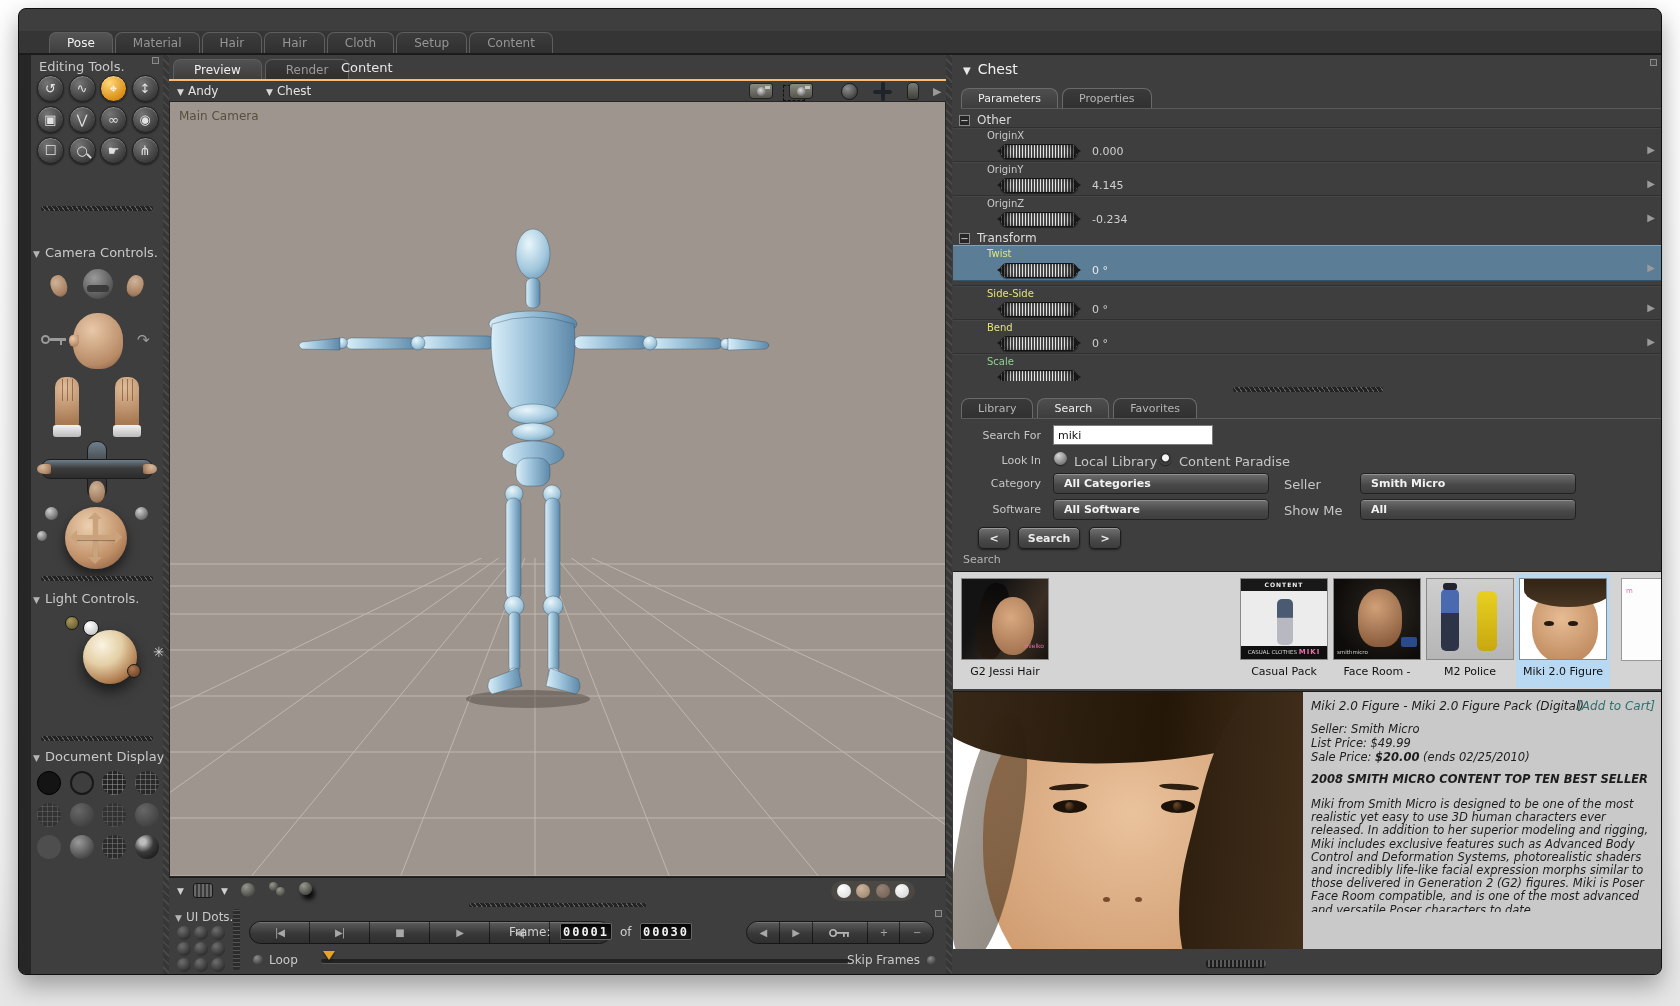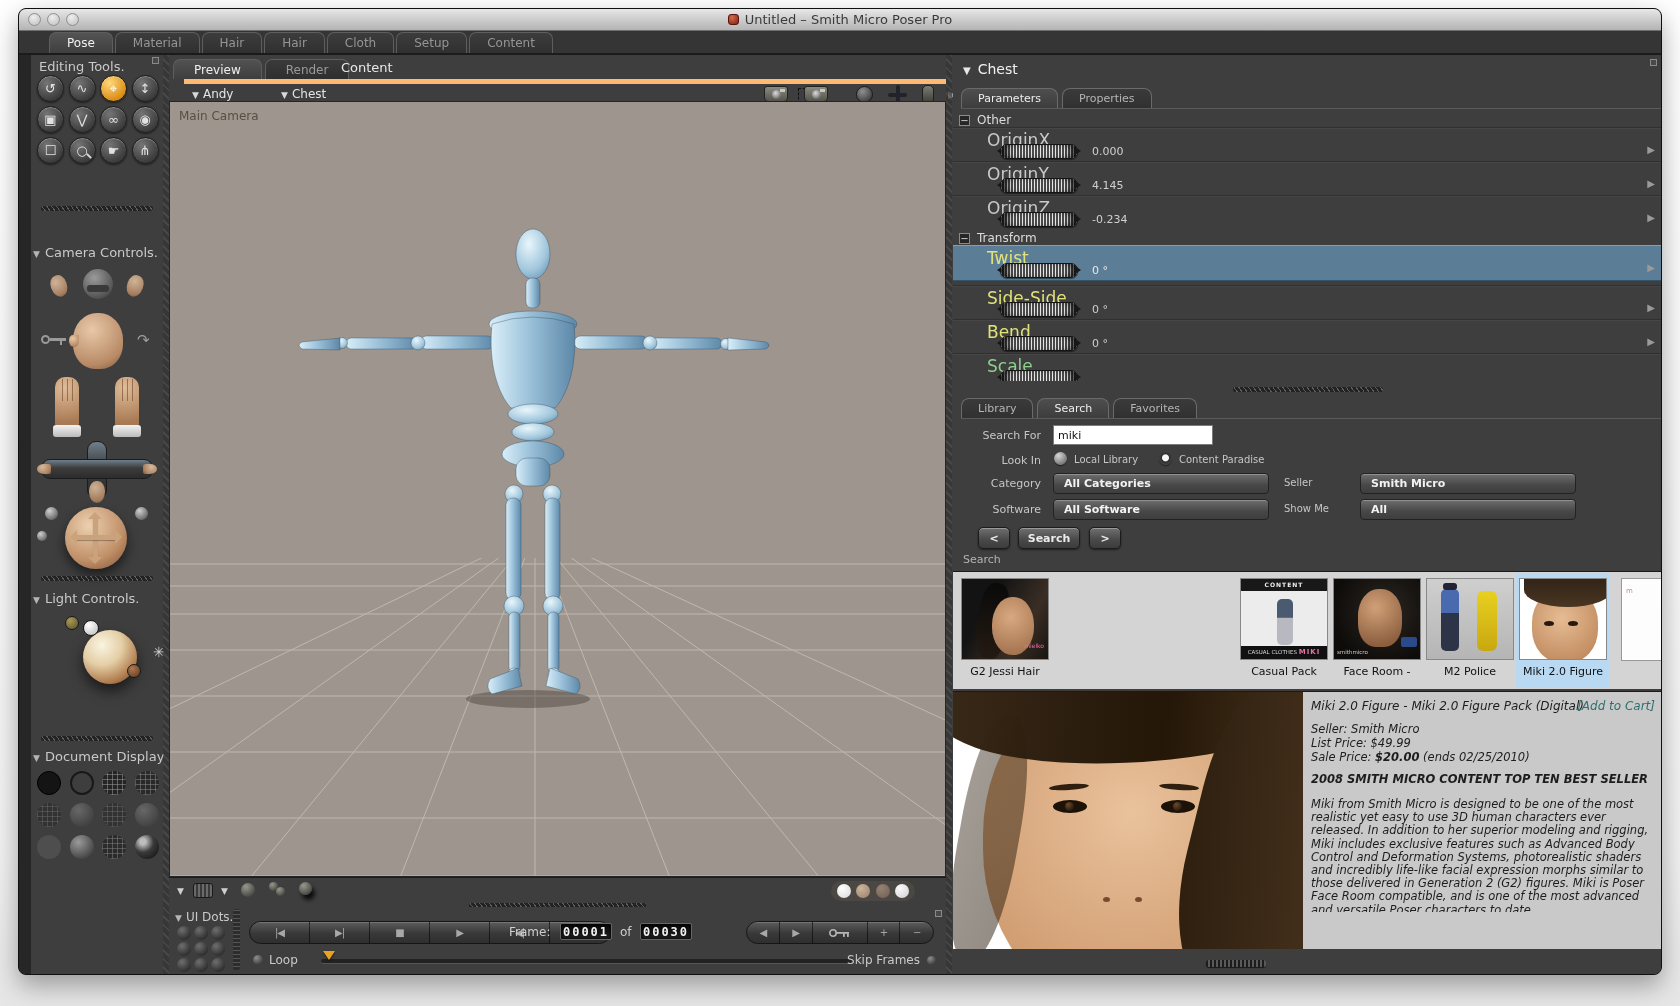--- a/index.html
+++ b/index.html
@@ -96,21 +96,21 @@
   .dd.flat{background:#4e4e4e;}
   .dd.sphere{background:radial-gradient(circle at 35% 30%,#9a9a9a,#4a4a4a 70%,#262626);}
   .dd.gloss{background:radial-gradient(circle at 33% 28%,#bdbdbd 0 12%,#3a3a3a 45%,#0c0c0c);}
   
   .center{position:absolute;left:150px;top:0;width:777px;bottom:0;}
   .doc-tabs{position:absolute;left:0;top:0;right:0;height:24px;display:flex;align-items:flex-end;gap:3px;padding-left:4px;}
   .dtab{height:20px;padding:3px 20px 0;font-size:12px;color:#9a9a9a;background:linear-gradient(#3a3a3a,#2f2f2f);
     border:1px solid #5e5e5e;border-bottom:none;border-radius:7px 7px 0 0;}
   .dtab.active{background:linear-gradient(#525252,#3e3e3e);color:#efefef;}
   .doc-title{position:absolute;left:172px;top:5px;font-size:13px;color:#e8e8e8;}
-  .vp-toolbar{position:absolute;left:0;top:24px;right:0;height:22px;border-top:5px solid #fdba74;margin-left:15px;}
+  .vp-toolbar{position:absolute;left:0;top:24px;right:0;height:22px;border-top:2px solid #fdba74;}
   .selmenu{position:absolute;top:3px;font-size:12px;color:#e4e4e4;white-space:nowrap;}
   .selmenu .tri{font-size:9px;color:#d8d8d8;margin-right:4px;}
   .cam-ico{position:absolute;top:2px;width:24px;height:16px;border-radius:3px 3px 4px 4px;
     background:linear-gradient(#8a8a80,#55544c);border:1px solid #222;}
   .cam-ico::before{content:"";position:absolute;left:7px;top:3px;width:9px;height:9px;border-radius:50%;
     background:radial-gradient(circle at 40% 35%,#ddd,#444);}
   .cam-ico::after{content:"";position:absolute;right:2px;top:2px;width:5px;height:3px;background:#c9c9c0;}
   .dashbox{position:absolute;top:4px;width:22px;height:16px;border:1px dashed #111;}
   .orb-ico{position:absolute;top:2px;width:17px;height:17px;border-radius:50%;
     background:radial-gradient(circle at 36% 30%,#8f8f8f,#4c4c4c 65%,#242424);border:1px solid #1a1a1a;}
@@ -173,21 +173,21 @@
   .ptab{height:20px;padding:3px 16px 0;font-size:11px;color:#b5b5b5;background:linear-gradient(#3a3a3a,#313131);
     border:1px solid #6a6a6a;border-bottom:none;border-radius:8px 8px 0 0;}
   .ptab.active{background:linear-gradient(#4e4e4e,#3d3d3d);color:#eee;}
   .params{position:absolute;left:0;top:54px;right:0;height:272px;overflow:hidden;}
   .grph{position:absolute;left:6px;display:flex;align-items:center;gap:7px;font-size:12px;color:#dcdcdc;}
   .minusbox{width:11px;height:11px;border:1px solid #8a8a8a;background:#262626;color:#ddd;
     font-size:10px;line-height:9px;text-align:center;}
   .prow{position:absolute;left:0;right:0;height:34px;border-top:1px solid rgba(0,0,0,.22);
     box-shadow:inset 0 1px 0 rgba(255,255,255,.045);}
   .prow.sel{background:#5b7e96;border-top:1px solid #7fa2ba;box-shadow:inset 0 -1px 0 #33546b;}
-  .plabel{position:absolute;left:34px;top:2px;font-size:17px;color:#c9c9c9;}
+  .plabel{position:absolute;left:34px;top:2px;font-size:10px;color:#c9c9c9;}
   .plabel.yellow{color:#e2e27a;}
   .plabel.green{color:#8ed08e;}
   .dialrow{position:absolute;left:40px;top:16px;display:flex;align-items:center;gap:7px;}
   .dial{position:relative;width:92px;height:15px;}
   .dial .band{position:absolute;left:7px;right:7px;top:0;bottom:0;border-radius:7px;border:1px solid #141414;
     background:repeating-linear-gradient(90deg,#e6e6e6 0 1px,#494949 1px 3px);
     box-shadow:inset 10px 0 7px -5px rgba(0,0,0,.85),inset -10px 0 7px -5px rgba(0,0,0,.85),0 1px 1px rgba(0,0,0,.5);}
   .dial .la,.dial .ra{position:absolute;top:3px;width:0;height:0;border:4px solid transparent;}
   .dial .la{left:0;border-right:6px solid #181818;}
   .dial .ra{right:0;border-left:6px solid #181818;}
@@ -196,21 +196,21 @@
   .rowarrow{position:absolute;right:8px;font-size:10px;color:#9a9a9a;}
   
   .ltabs{position:absolute;left:8px;top:342px;right:0;height:22px;display:flex;gap:4px;align-items:flex-end;
     border-bottom:1px solid #5a5a5a;}
   .lform-label{position:absolute;font-size:11px;color:#c6c6c6;text-align:right;width:80px;}
   .sinput{position:absolute;left:100px;top:370px;width:160px;height:20px;background:#fff;border:1px solid #7a7a7a;
     font-size:11px;font-family:"DejaVu Sans",sans-serif;color:#111;padding:0 4px;}
   .radio{position:absolute;width:13px;height:13px;border-radius:50%;
     background:radial-gradient(circle at 35% 28%,#d6d6d6,#6e6e6e 80%);box-shadow:0 1px 1px rgba(0,0,0,.5);}
   .radio.sel{background:radial-gradient(circle at 50% 45%,#f6f6f6 0 3px,#2e2e2e 4px,#5a5a5a);}
-  .rlabel{position:absolute;font-size:10px;color:#c6c6c6;}
+  .rlabel{position:absolute;font-size:13px;color:#c6c6c6;}
   .drop{position:absolute;height:21px;border-radius:4px;border:1px solid #222;
     background:linear-gradient(#6e6e6e,#474747 60%,#3e3e3e);box-shadow:inset 0 1px 0 rgba(255,255,255,.25);
     font-size:11px;font-weight:bold;color:#f2f2f2;padding:3px 0 0 10px;}
   .pbtn{position:absolute;height:22px;border-radius:5px;border:1px solid #1c1c1c;text-align:center;
     background:linear-gradient(#707070,#484848 60%,#3c3c3c);box-shadow:inset 0 1px 0 rgba(255,255,255,.3),0 1px 2px rgba(0,0,0,.5);
     font-size:11px;font-weight:bold;color:#ececec;padding-top:4px;}
   .results-label{position:absolute;left:10px;top:498px;font-size:11px;color:#b2b2b2;}
   
   .thumbs{position:absolute;left:0;top:516px;right:0;height:118px;background:#d4d4d4;border-top:1px solid #191919;}
   .thumb{position:absolute;top:5px;width:88px;height:108px;}
@@ -285,28 +285,20 @@
   .desc{position:absolute;left:0;top:106px;right:6px;height:114px;line-height:13.2px;overflow:hidden;}
   .bstrip{position:absolute;left:0;right:0;top:894px;bottom:0;background:#3e3e3e;}
   .grip{position:absolute;left:253px;top:11px;width:60px;height:7px;border-radius:3px;
     background:repeating-linear-gradient(90deg,#1c1c1c 0 2px,#5a5a5a 2px 4px);box-shadow:0 1px 1px rgba(0,0,0,.6);}
 </style>
 </head>
 <body>
 
 <div class="window">
 
-  <div class="titlebar">
-    <div class="traffic">
-      <span class="tl"></span>
-      <span class="tl"></span>
-      <span class="tl"></span>
-    </div>
-    <div class="wtitle"><span class="app-ico"></span><span>Untitled – Smith Micro Poser Pro</span></div>
-  </div>
 
   <div class="tabbar">
     <div class="mtab active">Pose</div>
     <div class="mtab">Material</div>
     <div class="mtab">Hair</div>
     <div class="mtab">Hair</div>
     <div class="mtab">Cloth</div>
     <div class="mtab">Setup</div>
     <div class="mtab">Content</div>
   </div>

